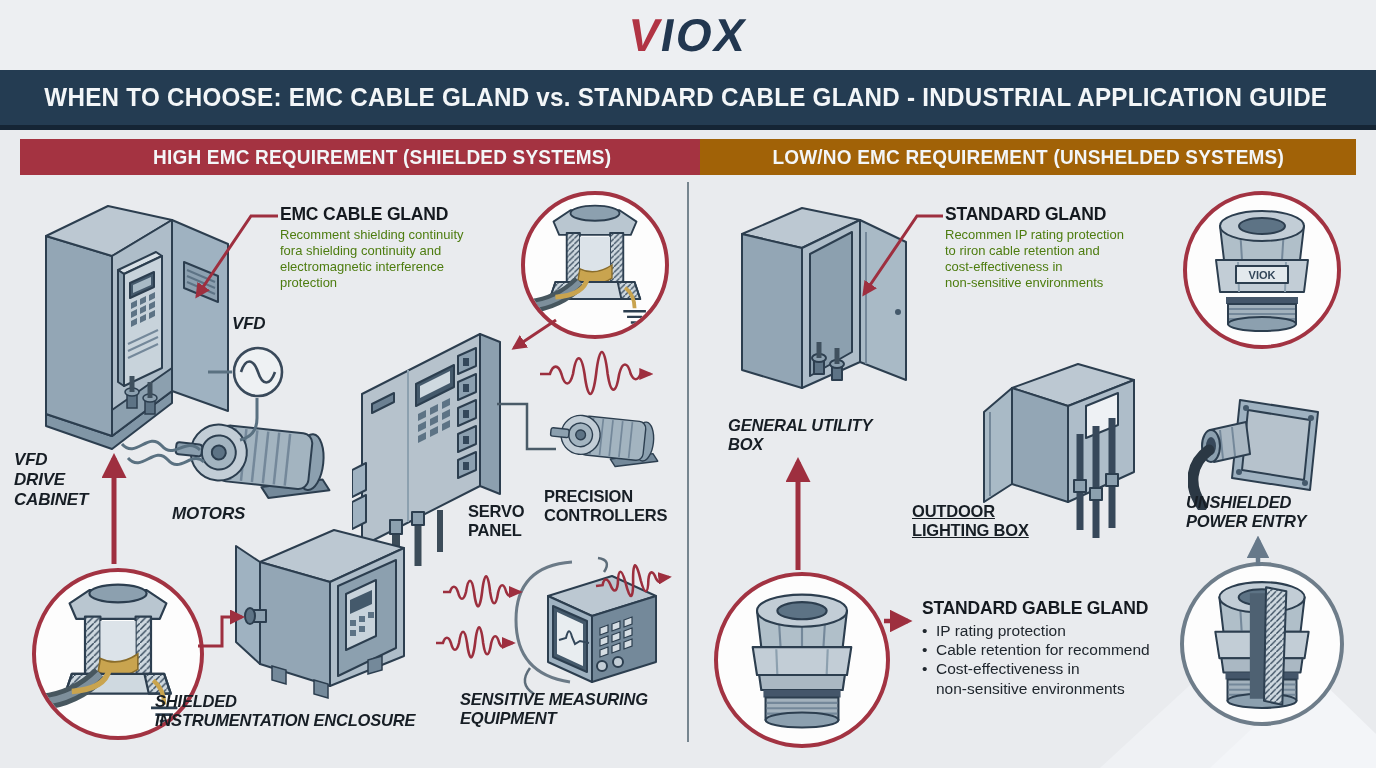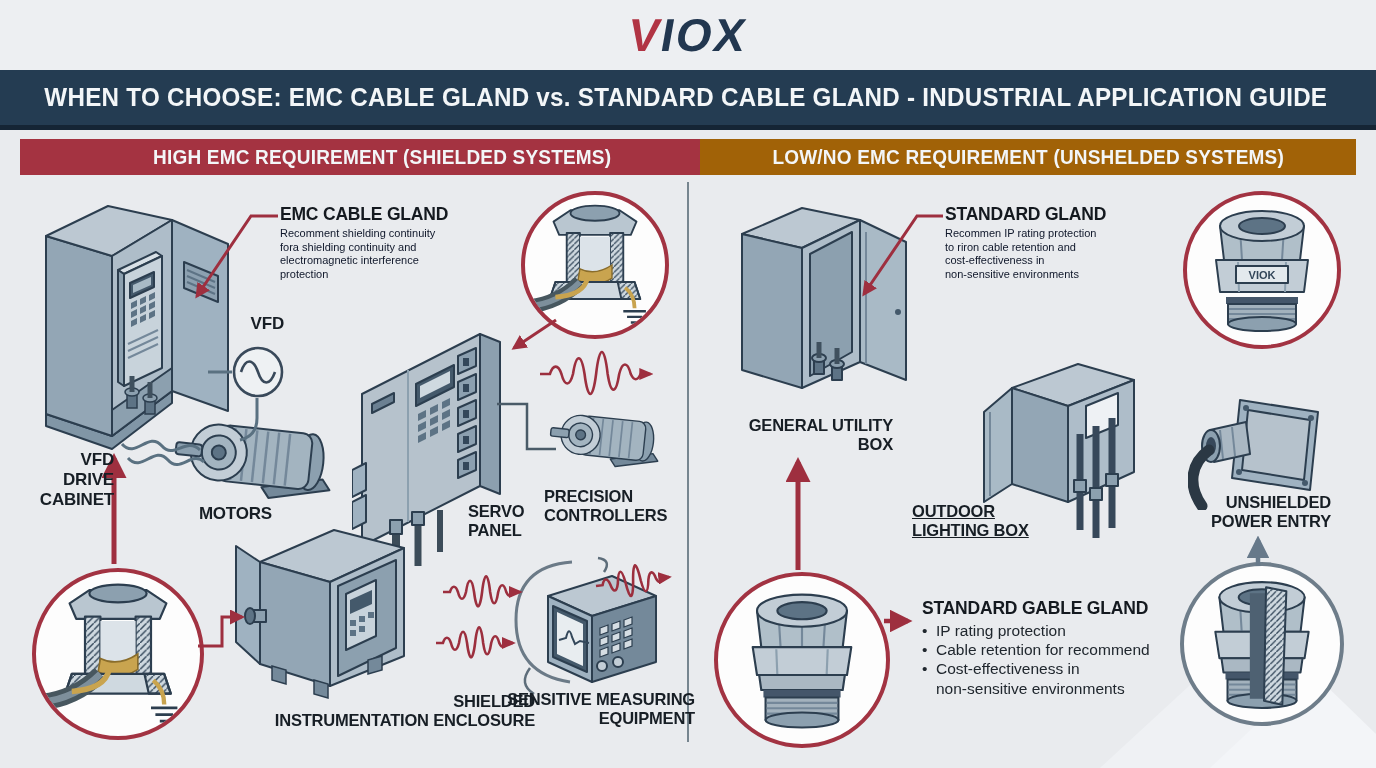--- a/index.html
+++ b/index.html
@@ -14,25 +14,25 @@
   .title-banner{left:0;top:70px;width:1376px;height:55px;background:#243c52;border-bottom:5px solid #152535;display:flex;align-items:center;justify-content:flex-end;}
   .title-banner span{color:#f3f6f8;font-weight:700;font-size:26px;white-space:nowrap;display:inline-block;transform:scaleX(.93);letter-spacing:.3px;}
   
   .col-header{height:36px;display:flex;align-items:center;justify-content:center;}
   .col-header span{color:#f3f6f8;font-weight:700;font-size:20px;display:inline-block;transform:scaleX(.95);letter-spacing:.2px;white-space:nowrap;}
   .hdr-left{left:20px;top:139px;width:724px;background:#a43341;text-align:center;}
   .hdr-right{left:700px;top:139px;width:656px;background:#a16207;}
   .divider{left:687px;top:182px;width:2px;height:560px;background:#76858f;}
   
   .lbl{position:absolute;font-weight:700;font-size:16.5px;line-height:1.18;color:#171e25;white-space:pre-line;letter-spacing:-.2px;z-index:6;}
-  .center{text-align:right;}
+  .center{text-align:left;font-style:italic;}
   
   .callout{position:absolute;z-index:6;}
   .callout h3{margin:0 0 2px 0;font-size:17.5px;font-weight:700;color:#14191f;letter-spacing:-.2px;}
-  .callout p{margin:0;font-size:11px;line-height:1.24;color:#0f172a;white-space:pre-line;}
+  .callout p{margin:0;font-size:13px;line-height:1.24;color:#4d7c0f;white-space:pre-line;}
   .callout ul{margin:2px 0 0 0;padding:0;list-style:none;}
   .callout li{font-size:15.5px;line-height:1.24;color:#20272e;padding-left:14px;position:relative;}
   .callout li::before{content:"•";position:absolute;left:0;top:0;}
   .callout li span{white-space:pre-line;}
   
   .circle{position:absolute;border-radius:50%;background:#fdfdfd;z-index:2;display:flex;align-items:center;justify-content:center;overflow:hidden;}
   .circle.red{border:4px solid #a23342;}
   .circle.gray{border:4px solid #6e7d8a;}
   .illus{position:absolute;z-index:1;}
   .overlay{position:absolute;left:0;top:0;z-index:4;pointer-events:none;}

